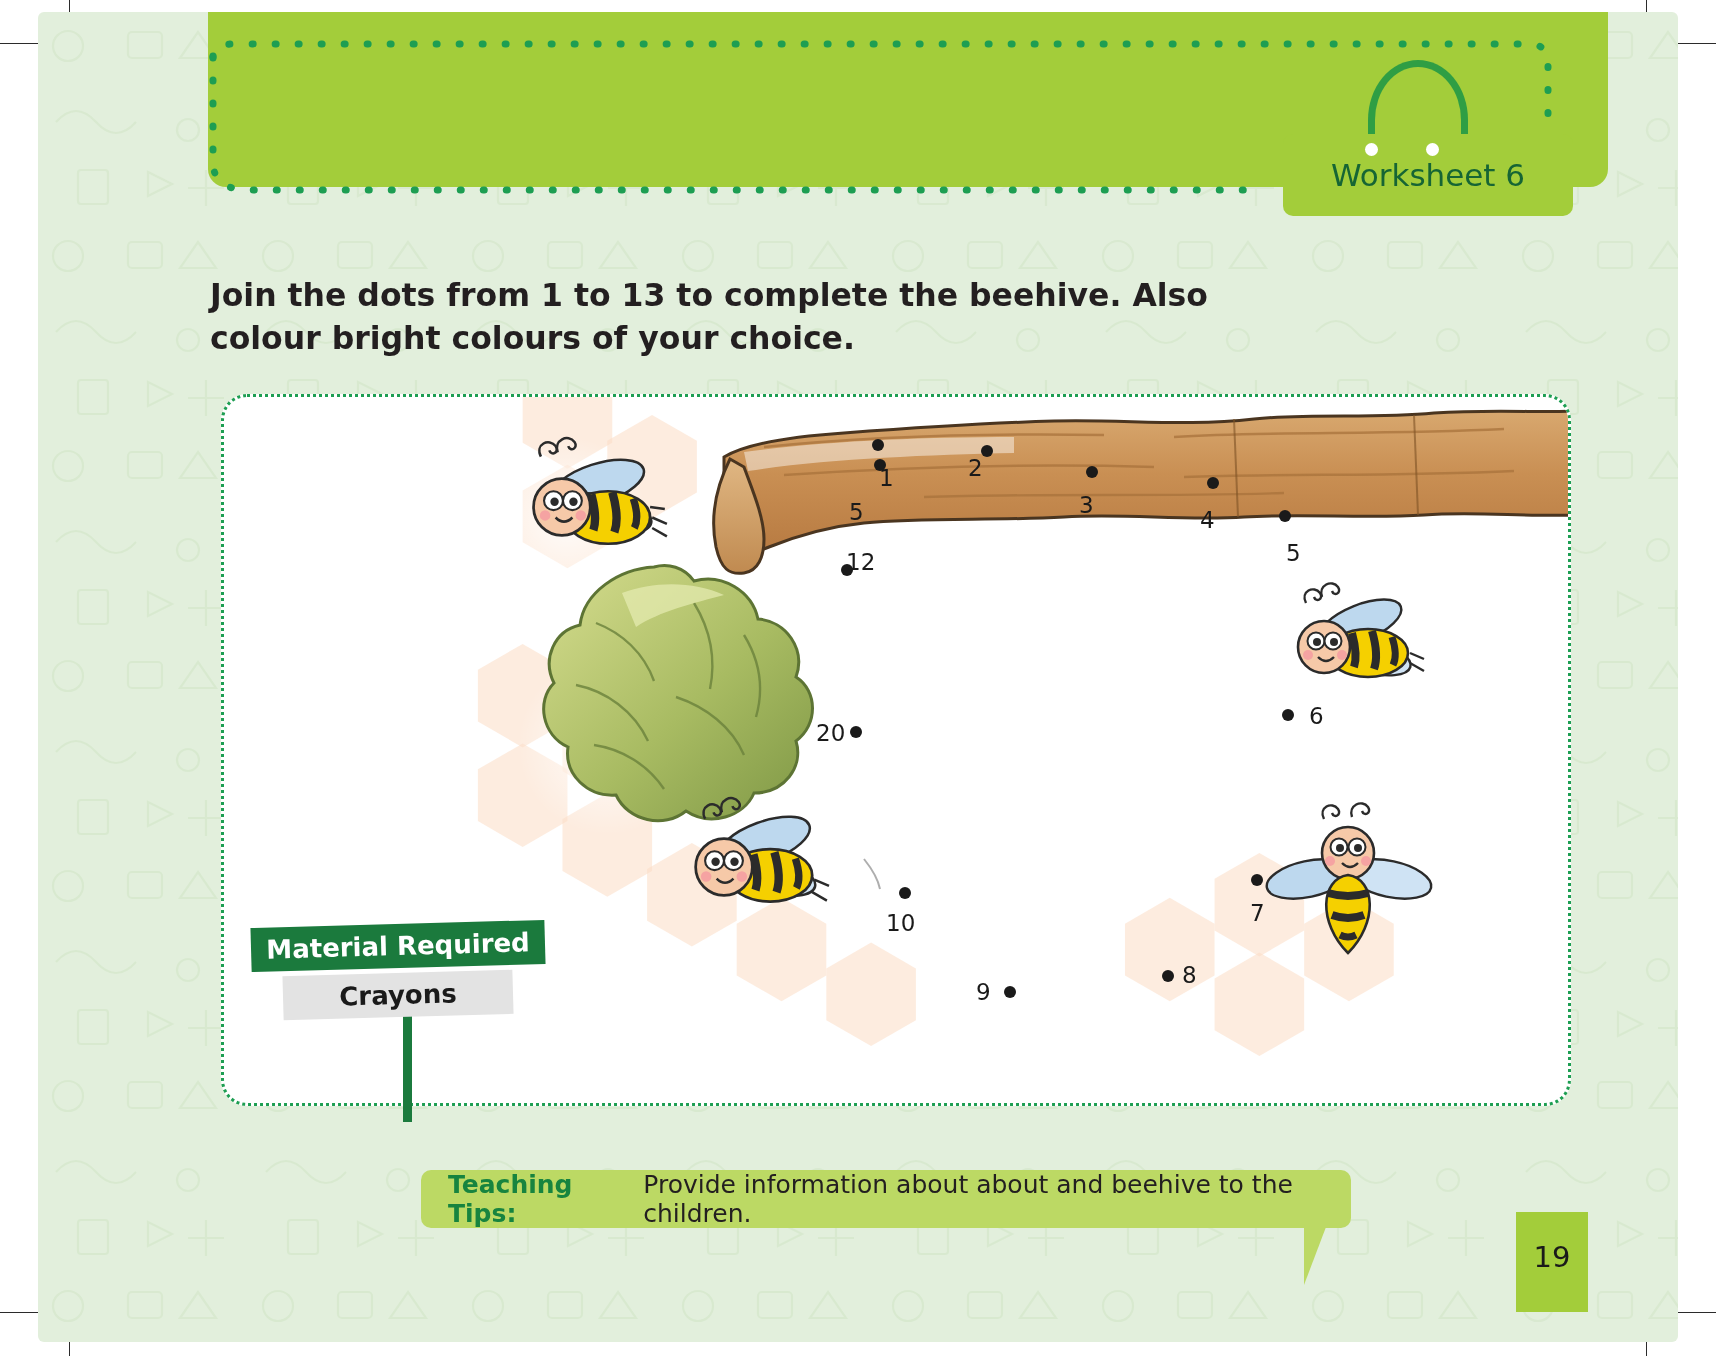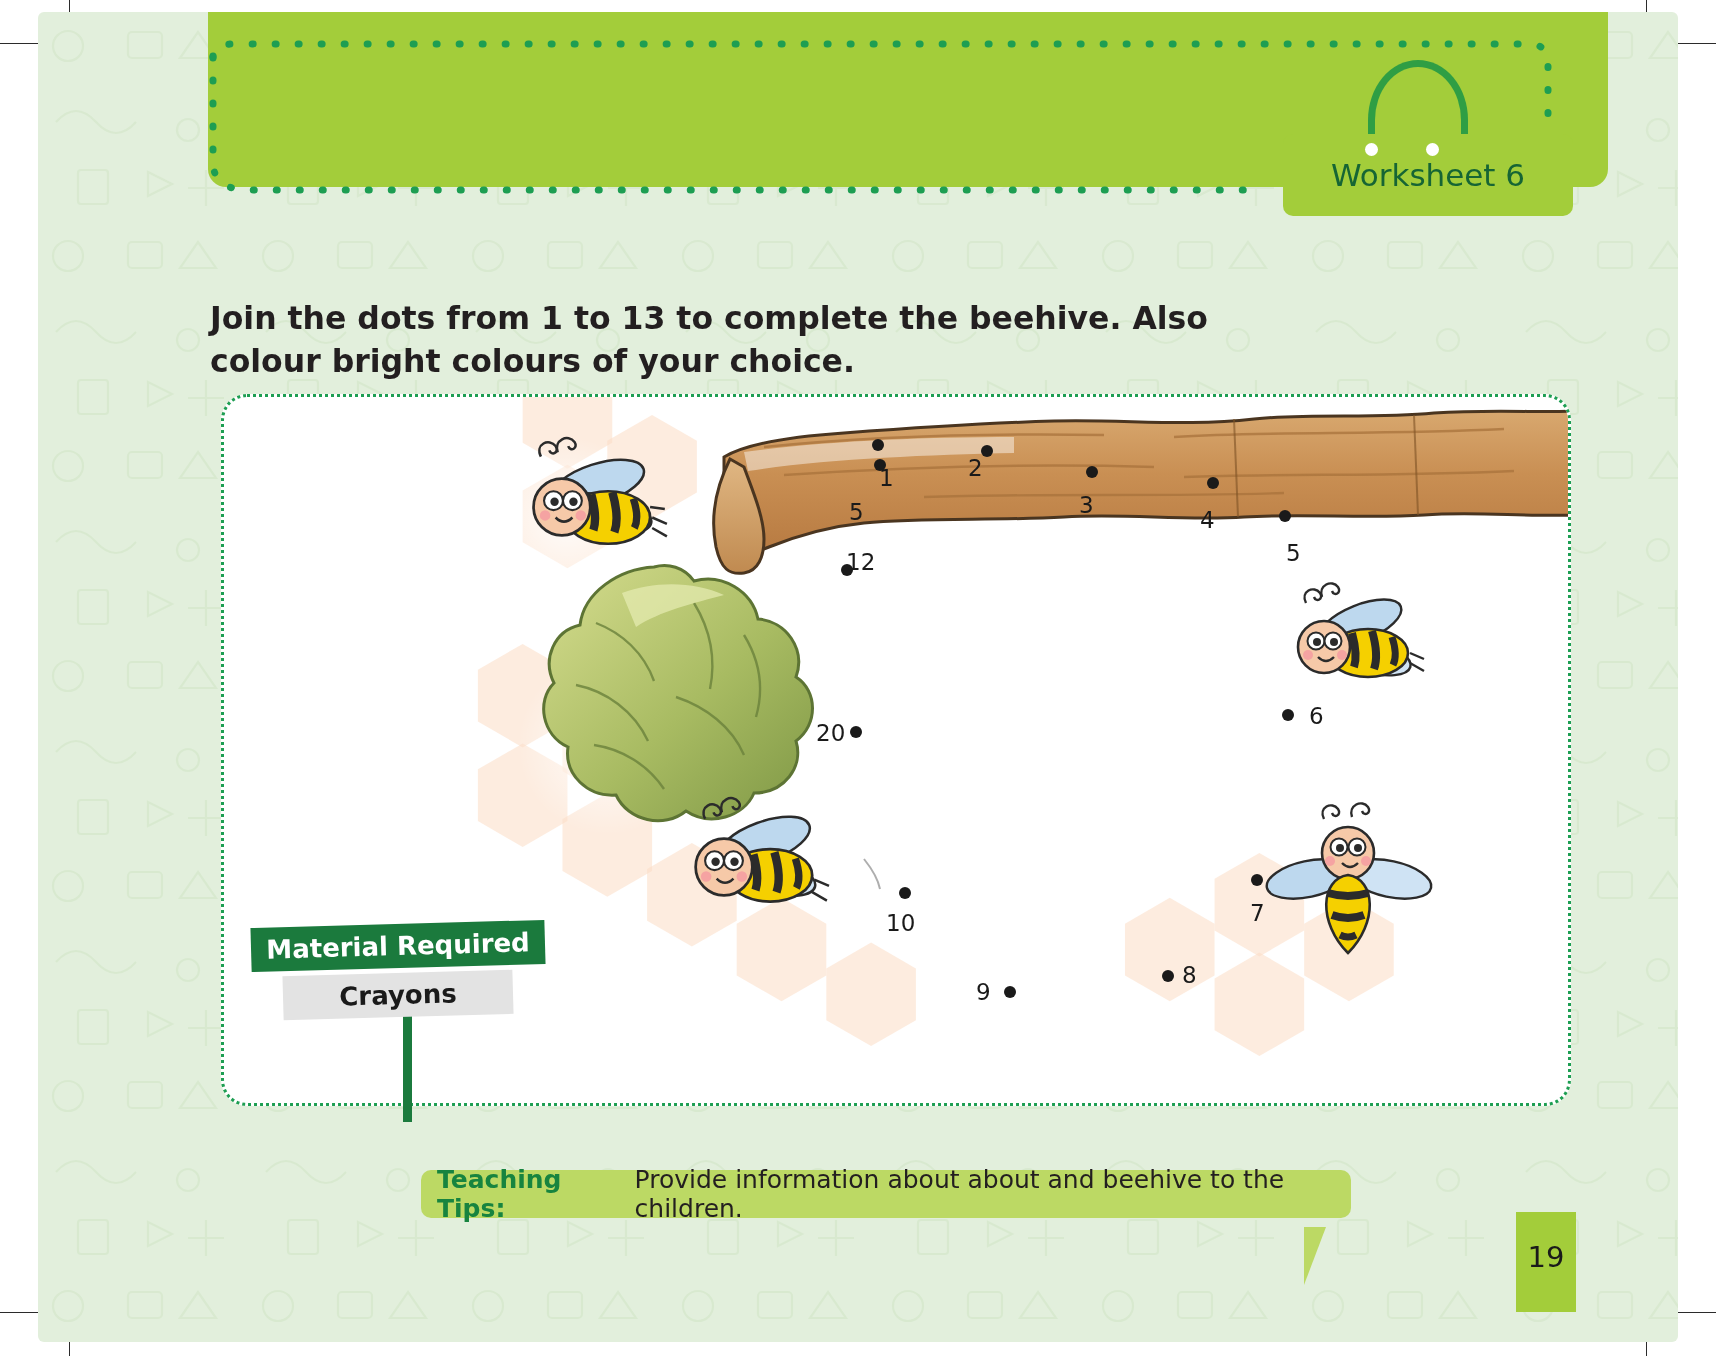--- a/index.html
+++ b/index.html
@@ -94,21 +94,20 @@
   
   .instruction {
     position: absolute;
     left: 172px; top: 262px;
     width: 1100px;
     font-size: 31.5px;
     font-weight: bold;
     color: #231f20;
     line-height: 1.35;
     font-family: "DejaVu Sans", sans-serif;
-    margin-top: 23px;
   }
 
   
   .panel {
     position: absolute;
     left: 183px; top: 382px;
     width: 1350px; height: 712px;
     background: #ffffff;
     border: 3px dotted #1d9e52;
     border-radius: 26px;
@@ -159,43 +158,43 @@
     position: absolute;
     left: 152px; top: 86px;
     width: 9px; height: 112px;
     background: #1b7a3d;
   }
 
   
   .tips {
     position: absolute;
     left: 383px; top: 1158px;
-    width: 930px; height: 48px;
+    width: 930px; height: 58px;
     background: #bcd964;
     border-radius: 10px;
     display: flex; align-items: center;
-    padding-left: 16px;
+    padding-left: 27px;
     font-size: 25px;
     color: #231f20;
     font-family: "DejaVu Sans", sans-serif;
   }
   .tips b { color: #17843f; font-weight: bold; margin-right: 9px; }
   .tips-tail {
     position: absolute;
     left: 1266px; top: 1215px;
     width: 0; height: 0;
     border-left: 22px solid #bcd964;
     border-bottom: 58px solid transparent;
   }
 
   
   .pagenum {
     position: absolute;
     left: 1478px; top: 1200px;
-    width: 60px; height: 100px;
+    width: 72px; height: 100px;
     background: #a3cd3a;
     color: #1a1a1a;
     font-size: 29px;
     display: flex; align-items: flex-start; justify-content: center;
     padding-top: 28px;
     font-family: "DejaVu Sans", sans-serif;
   }
 </style>
 </head>
 <body>

